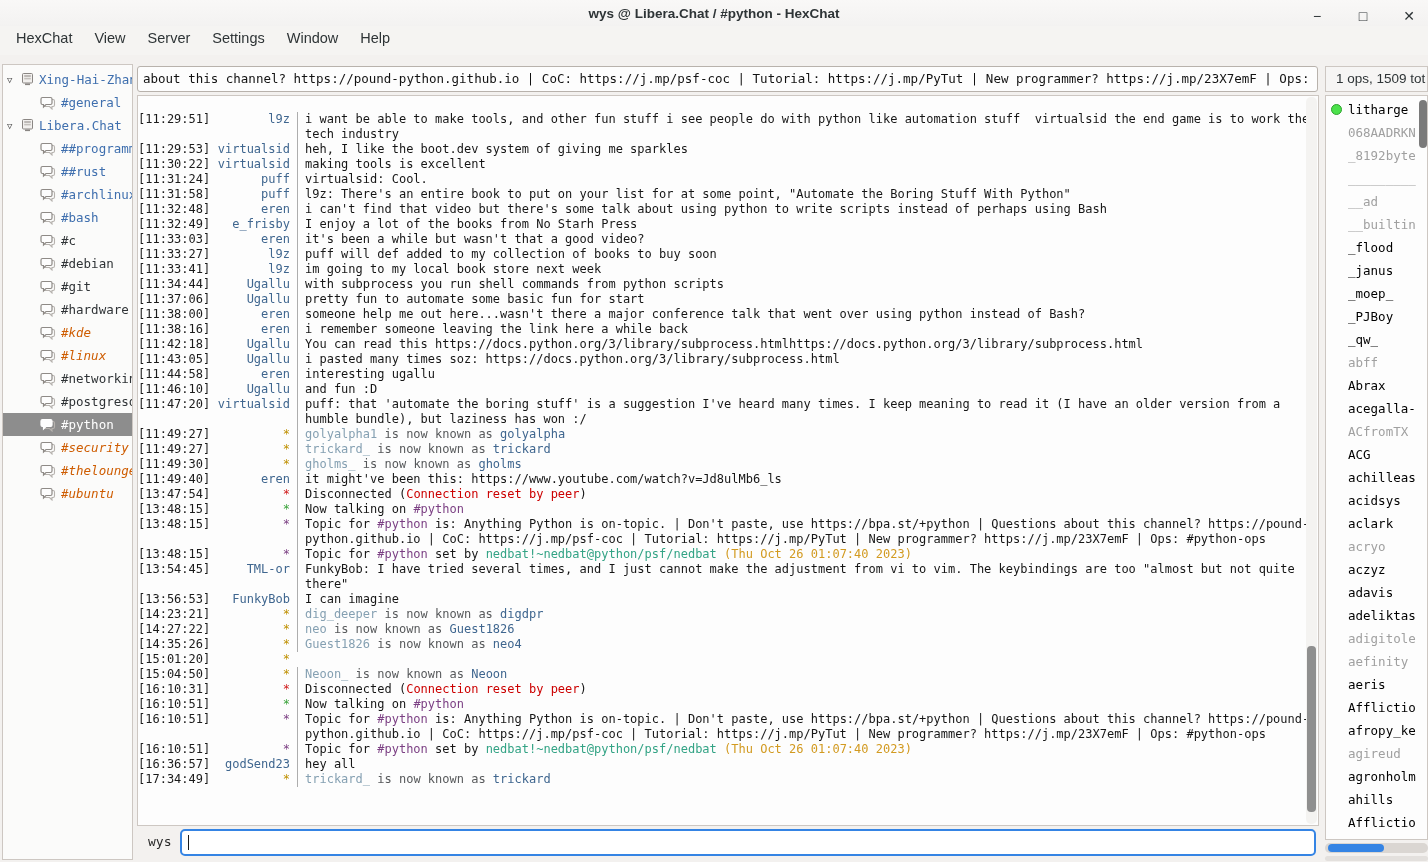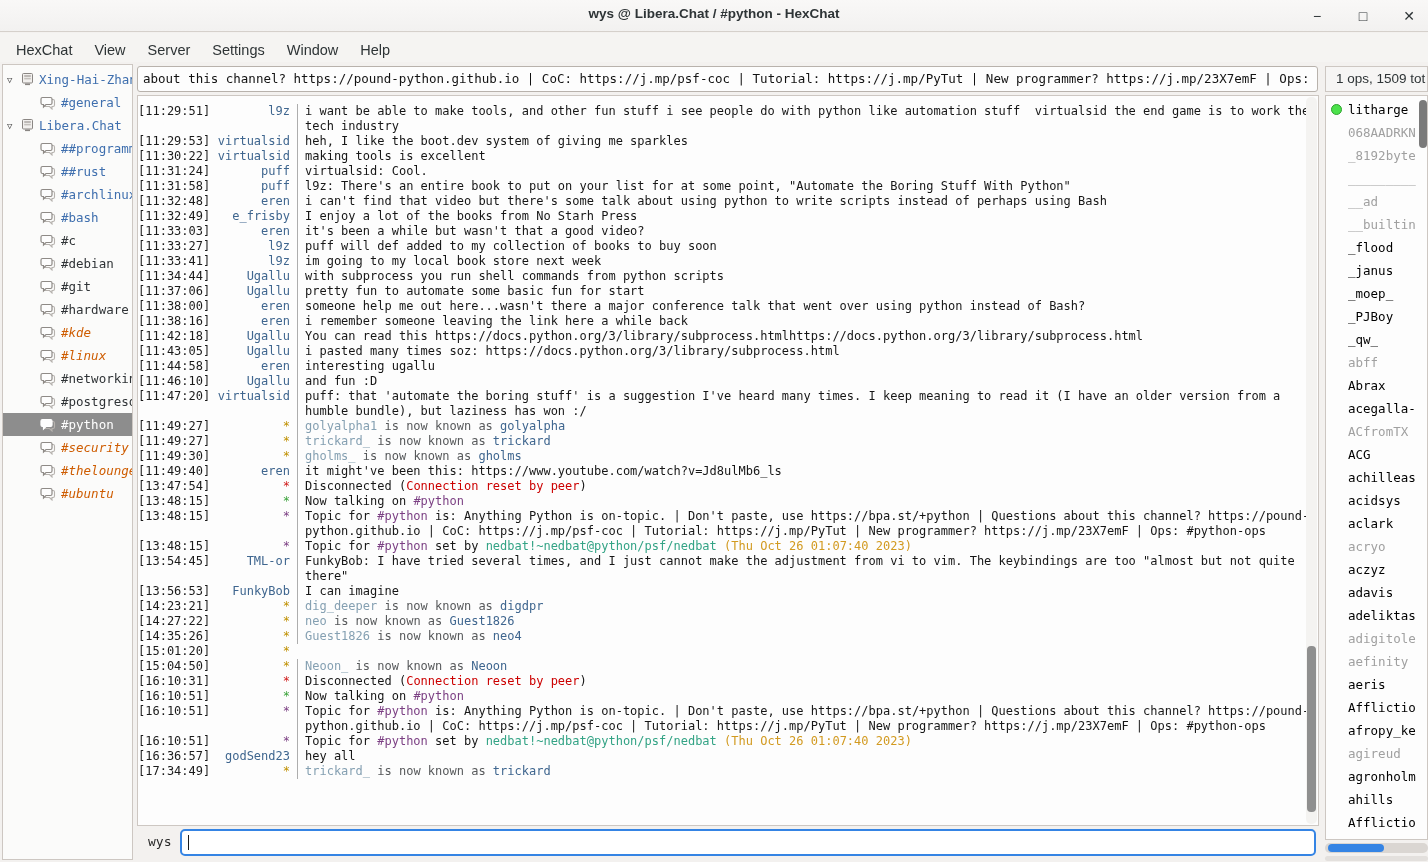--- a/index.html
+++ b/index.html
@@ -10,22 +10,22 @@
   }
   
   .titlebar { position:absolute; left:0; top:0; width:1428px; height:32px;
     background:linear-gradient(#f9f8f7,#f2f1f0); border-bottom:1px solid #d5d0cb; }
   .title { position:absolute; left:0; right:0; top:6px; text-align:center;
     font-size:13.5px; font-weight:bold; color:#2e3436; }
   .winbtns { position:absolute; right:8px; top:0; height:32px; display:flex; align-items:center; gap:24px; }
   .winbtn { width:22px; height:22px; display:flex; align-items:center; justify-content:center;
     font-size:14px; color:#2e3436; cursor:default; }
   
-  .menubar { position:absolute; left:0; top:33px; width:1428px; height:29px;
-    background:#f5f4f2; display:flex; align-items:flex-end; padding-left:5px; }
+  .menubar { position:absolute; left:0; top:26px; width:1428px; height:29px;
+    background:#f5f4f2; display:flex; align-items:flex-start; padding-left:5px; }
   .menu-item { padding:4px 11px; font-size:14.5px; color:#2e3436; border-radius:3px; }
   
   .sidebar { position:absolute; left:2px; top:64px; width:131px; height:796px;
     background:#fbfbfa; border:1px solid #cdc7c2; overflow:hidden;
     font-family:"DejaVu Sans Mono", monospace; font-size:12.5px; padding-top:3px; }
   .tree-row { height:23px; display:flex; align-items:center; white-space:nowrap; overflow:hidden; }
   .tree-row.server { padding-left:4px; }
   .tree-row.chan { padding-left:37px; }
   .tree-row .expander { width:14px; font-size:9px; color:#4a4a4a; flex:none; }
   .tree-row .icon { margin-right:5px; flex:none; display:inline-flex; }
@@ -34,21 +34,21 @@
   .lbl-orange { color:#ce5c00;font-style:italic; } .lbl-selected { color:#ffffff; }
   
   .topicbar { position:absolute; left:137px; top:66px; width:1181px; height:26px;
     background:#fdfdfd; border:1px solid #b8b2ac; border-radius:3px;
     font-family:"DejaVu Sans Mono", monospace; font-size:12.5px; line-height:24px;
     color:#121212; padding:0 5px; white-space:nowrap; overflow:hidden; }
   
   .chatbox { position:absolute; left:137px; top:95px; width:1182px; height:731px;
     background:#fdfdfd; border:1px solid #cdc7c2; overflow:hidden;
     font-family:"DejaVu Sans Mono", monospace; font-size:12px; line-height:15px;
-    color:#161616; padding-top:8px; }
+    color:#161616; padding-top:16px; }
   .line { display:flex; align-items:flex-start; }
   .line .t { flex:none; width:76px; white-space:nowrap; color:#1a1a1a; }
   .line .n { flex:none; width:76px; text-align:right; white-space:nowrap; overflow:hidden; }
   .line .m { flex:1; border-left:1px solid #adadad; padding-left:7px; margin-left:7px;
     white-space:pre-wrap; word-wrap:break-word; min-height:15px; }
   .nc-nick { color:#3f668f; }
   .nc-gold { color:#bf9000; } .nc-red { color:#d01b1b; }
   .nc-green { color:#3aa33a; } .nc-purple { color:#7b3f83; }
   .sg-d { color:#161616; } .sg-red { color:#cc0000; } .sg-purple { color:#7b3f83; }
   .sg-teal { color:#33a385; } .sg-orange { color:#d29a20; }

